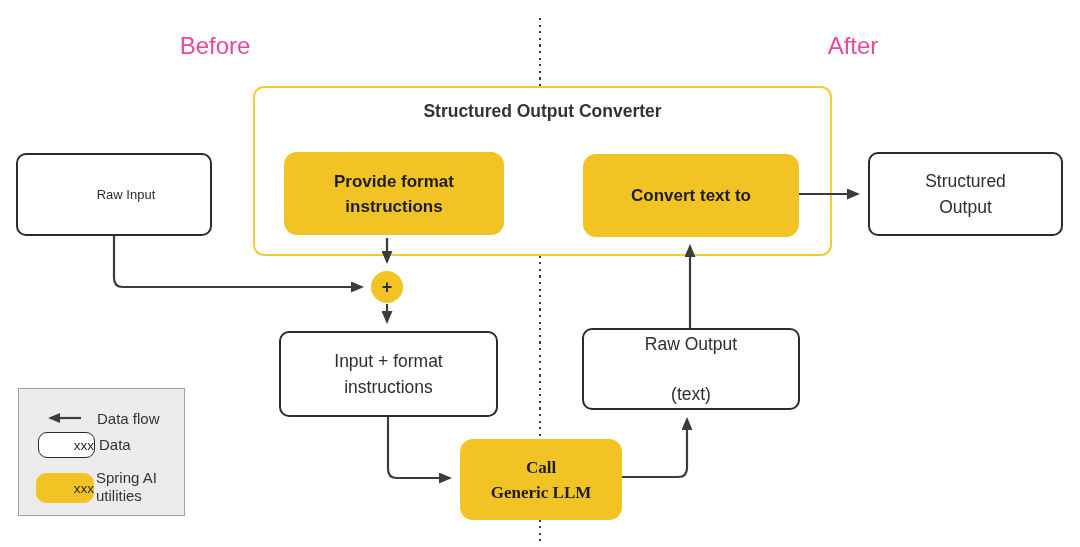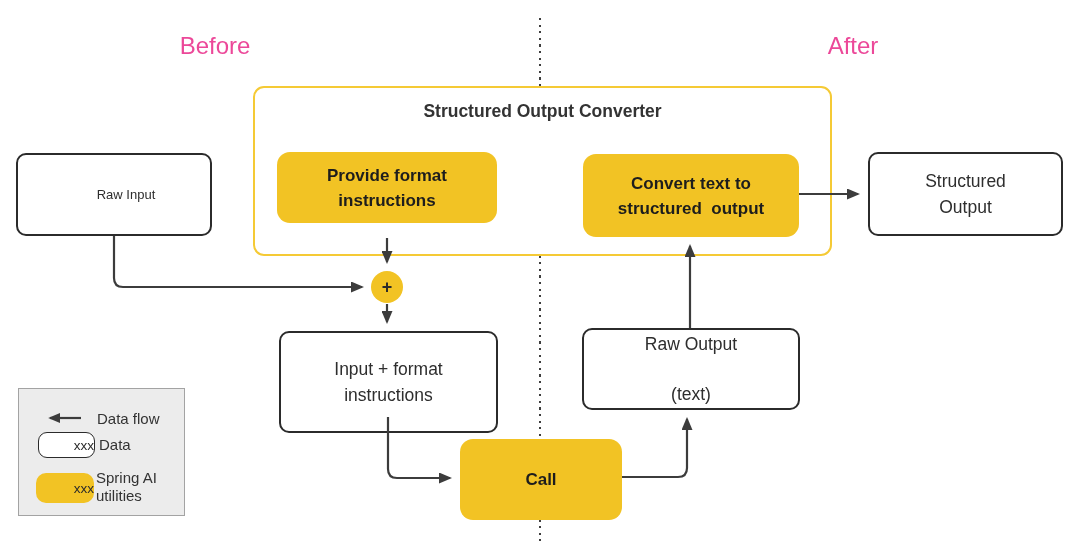--- a/index.html
+++ b/index.html
@@ -83,26 +83,26 @@
     border-radius:13px;
     font-size:17px;
     font-weight:bold;
     color:var(--text-bold);
     line-height:25px;
   }
   .node span{ display:block; }
   .pre{ white-space:pre-wrap; }
 
   .node.raw-input       { left:16px;  top:153px; width:196px; height:83px; font-size:13px;padding-left:24px; }
-  .node.provide         { left:277px; top:152px; width:220px; height:71px; }
+  .node.provide         { left:284px; top:152px; width:220px; height:83px; }
   .node.convert         { left:583px; top:154px; width:216px; height:83px; }
   .node.structured-out  { left:868px; top:152px; width:195px; height:84px; }
   .node.raw-output      { left:582px; top:328px; width:218px; height:82px;gap:24px; }
-  .node.input-format    { left:279px; top:331px; width:219px; height:102px; }
-  .node.call-llm        { left:460px; top:439px; width:162px; height:81px; }
+  .node.input-format    { left:279px; top:331px; width:219px; height:86px; }
+  .node.call-llm        { left:460px; top:439px; width:162px; height:81px;font-family:Liberation Serif, serif; }
 
   .plus-circle{
     position:absolute;
     left:371px; top:271px;
     width:32px; height:32px;
     border-radius:50%;
     background:var(--yellow);
     display:flex; align-items:center; justify-content:center;
     font-size:18px; font-weight:bold; color:#2b2b2b;
     z-index:3;
@@ -173,40 +173,40 @@
     <span>Raw Input</span>
   </div>
 
   <div class="node yellow provide">
     <span>Provide format</span>
     <span>instructions</span>
   </div>
 
   <div class="node yellow convert">
     <span>Convert text to</span>
-    <span class="pre">structured  output</span>
   </div>
 
   <div class="node white structured-out">
     <span>Structured</span>
     <span>Output</span>
   </div>
 
   <div class="node white raw-output">
     <span>Raw Output</span>
     <span>(text)</span>
   </div>
 
   <div class="node white input-format">
     <span>Input + format</span>
     <span>instructions</span>
   </div>
 
   <div class="node yellow call-llm">
     <span>Call</span>
+    <span>Generic LLM</span>
   </div>
 
   <div class="plus-circle">
     <span>+</span>
   </div>
 
   <svg class="arrows" viewBox="0 0 1080 547">
     <defs>
       <marker id="ah" viewBox="0 0 13 11" refX="11" refY="5.5" markerWidth="13" markerHeight="11" markerUnits="userSpaceOnUse" orient="auto-start-reverse">
         <path class="arrowhead" d="M0,0 L13,5.5 L0,11 Z" style="stroke:none;fill:var(--arrow);"></path>

